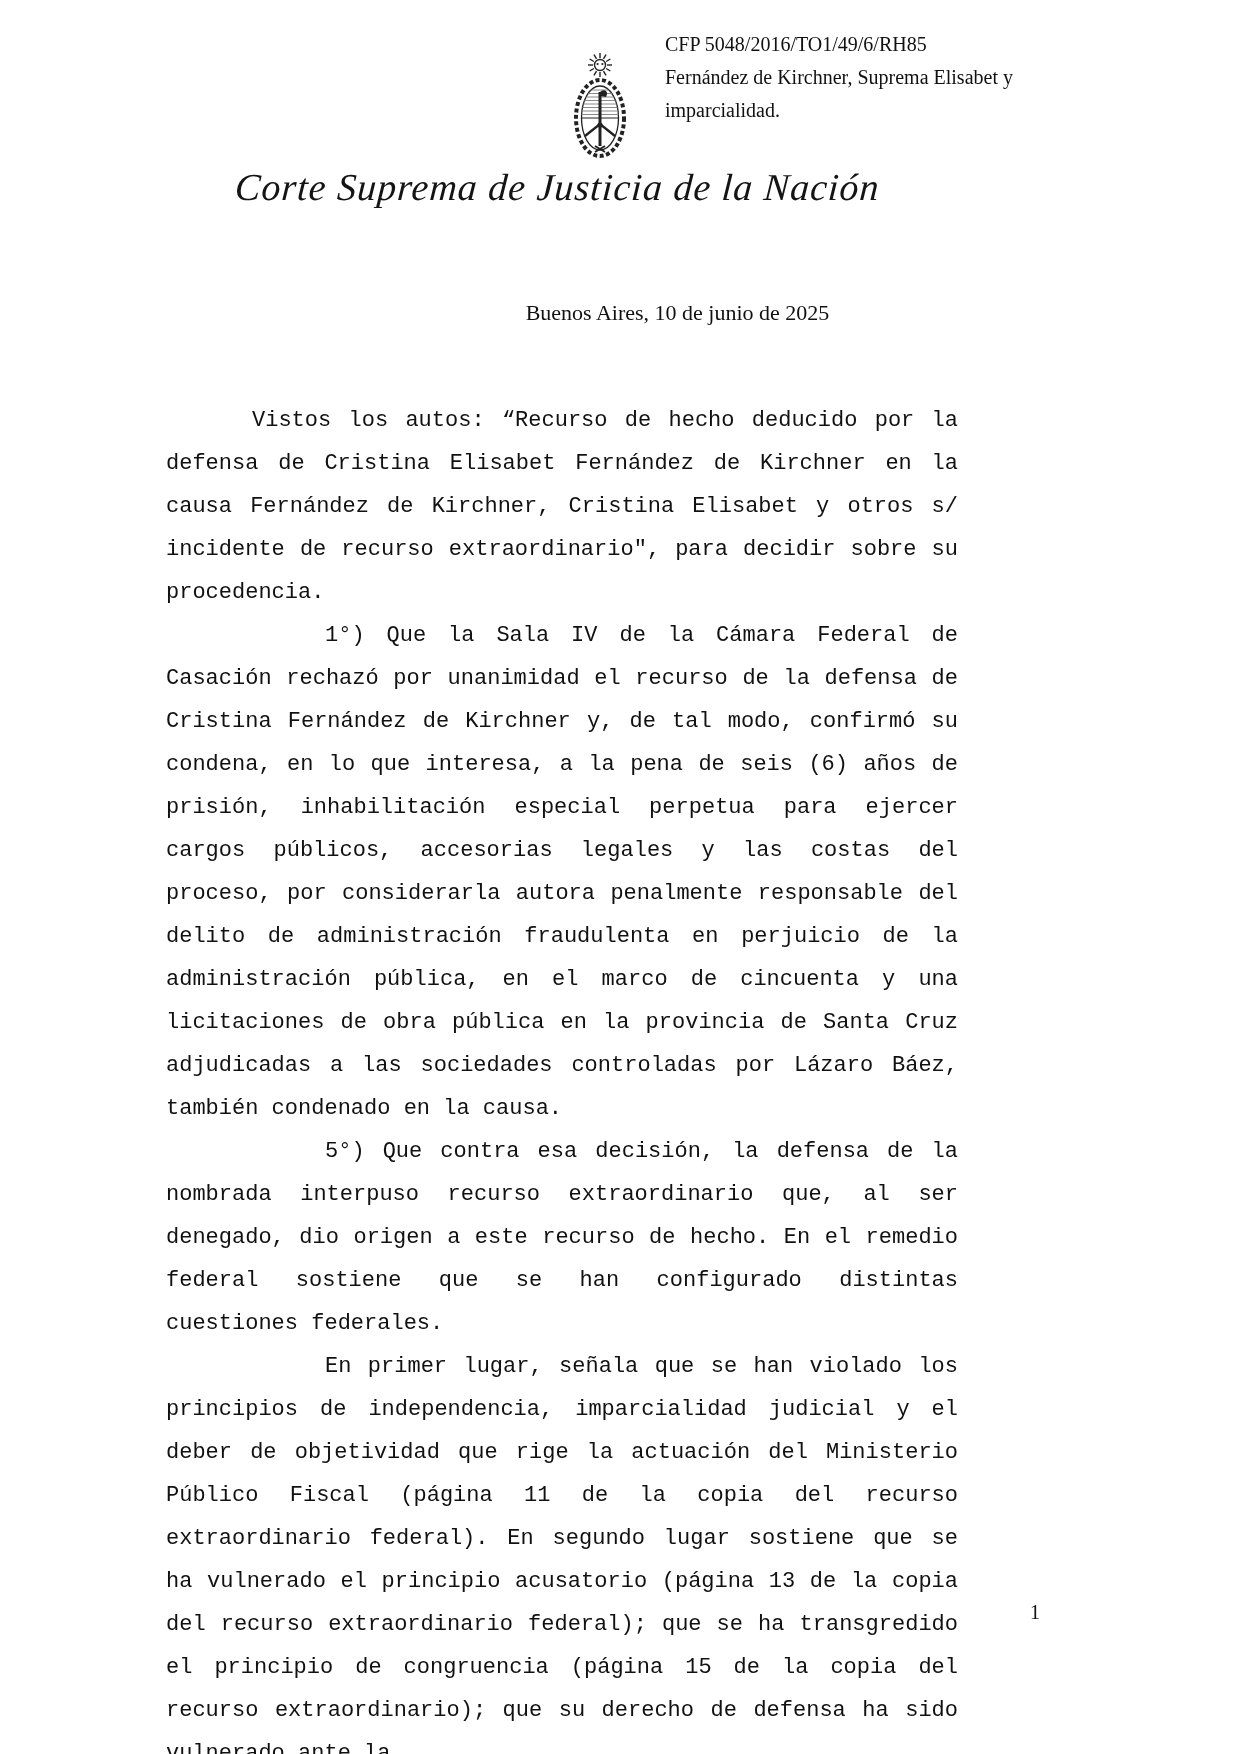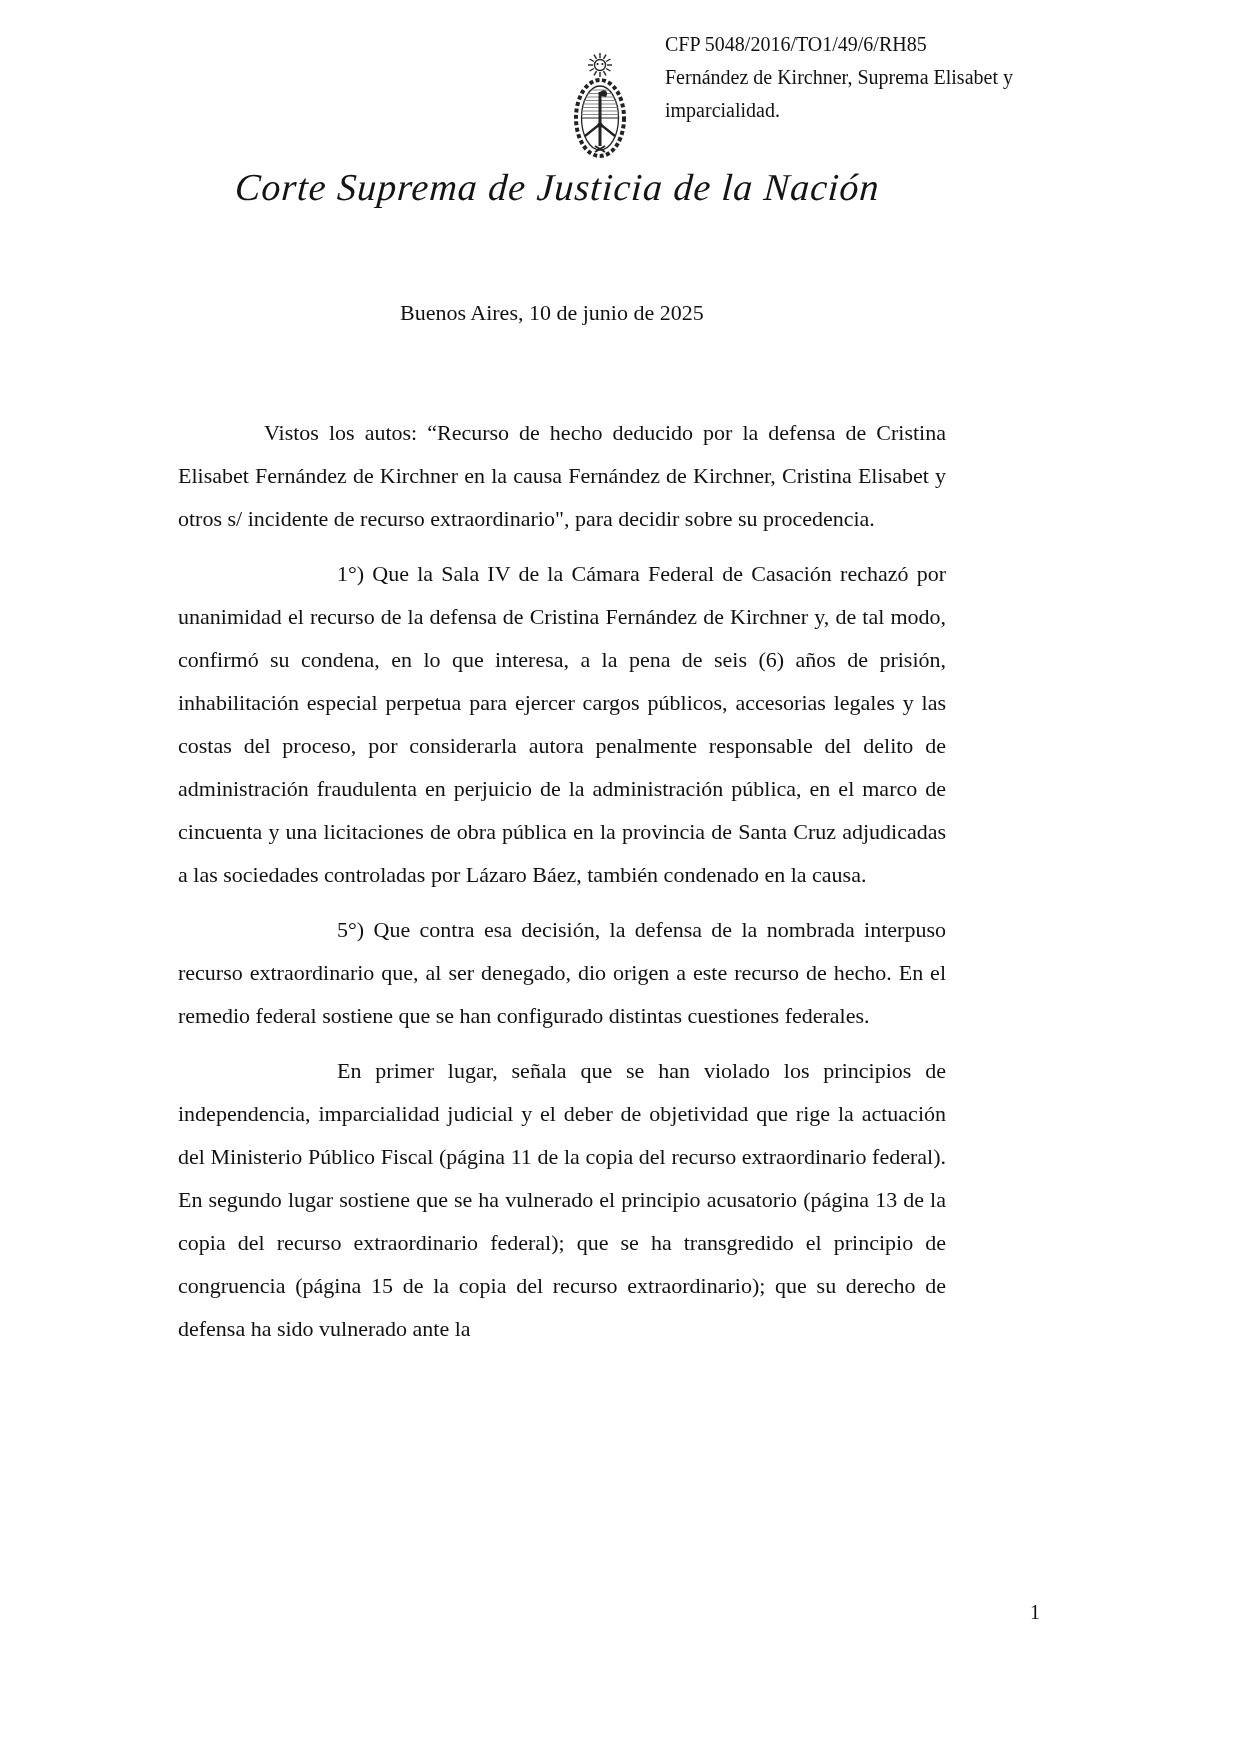--- a/index.html
+++ b/index.html
@@ -43,36 +43,36 @@
     letter-spacing: 1px;
     white-space: nowrap;
     color: #141414;
     transform: skewX(-4deg);
   }
   .dateline {
     position: absolute;
     left: 400px;
     top: 300px;
     width: 555px;
-    text-align: left;
+    text-align: center;
     font-size: 22px;
     color: #111111;
   }
   .doc-body {
     position: absolute;
     left: 166px;
     top: 399px;
     width: 792px;
     font-size: 22px;
     line-height: 43px;
     text-align: justify;
     text-align-last: left;
     color: #111111;
   }
-  .doc-body p { margin: 12px; }
+  .doc-body p { margin: 0; font-family: Liberation Mono, monospace; }
   .indent-normal { text-indent: 86px; }
   .indent-deep   { text-indent: 159px; }
   .page-number {
     position: absolute;
     left: 1030px;
     top: 1601px;
     font-size: 20px;
     color: #111111;
   }
 </style>

